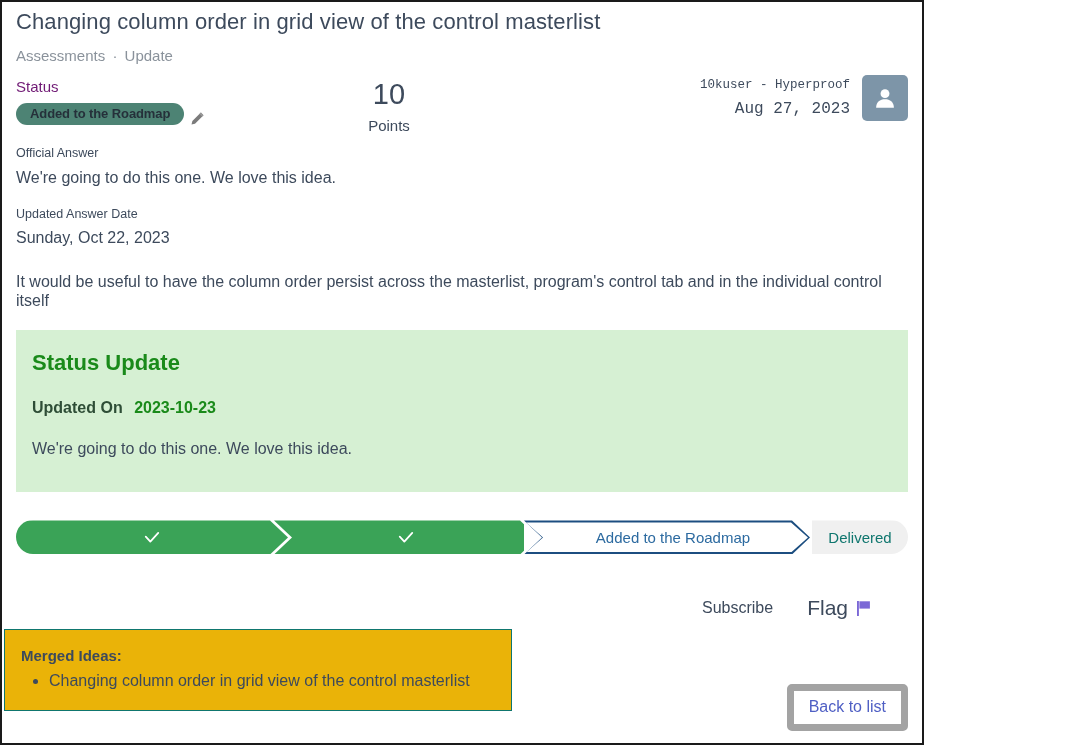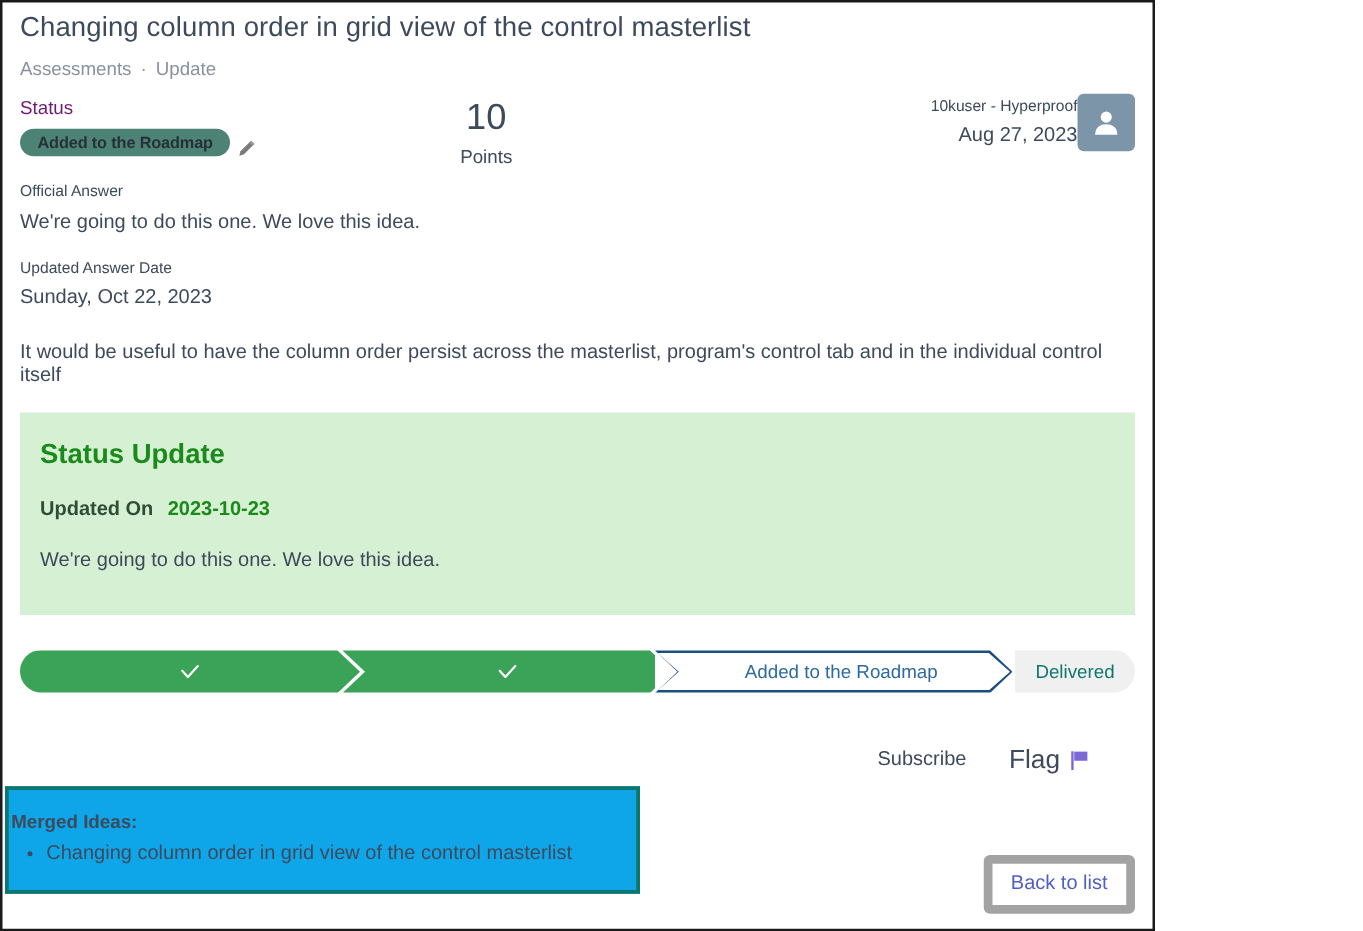--- a/index.html
+++ b/index.html
@@ -105,21 +105,23 @@
   }
   .user-block {
     position: absolute;
     right: 0;
     top: -4px;
     display: flex;
     align-items: flex-start;
   }
   .user-text {
     text-align: right;
+    padding-right: 12px;
     padding-top: 4px;
+    font-family: Liberation Mono, monospace;
   }
   .user-name {
     font-size: 12.5px;
     color: #3d4a5c;
     line-height: 1;
   }
   .user-date {
     font-size: 16px;
     color: #3d4a5c;
     margin-top: 9px;
@@ -287,23 +289,23 @@
     display: inline-block;
   }
 
   
   .merged-box {
     position: absolute;
     left: 2px;
     top: 627px;
     width: 508px;
     box-sizing: border-box;
-    border: 3px solid #0f766e;
-    background: #0ea5e9;
-    padding: 18px 16px 20px 2px;
+    border: 1px solid #0f766e;
+    background: #eab308;
+    padding: 18px 16px 20px 16px;
   }
   .merged-title {
     font-size: 15px;
     font-weight: bold;
     color: #3d4a5c;
     line-height: 1;
   }
   .merged-list {
     margin: 0;
     padding: 0 0 0 28px;

